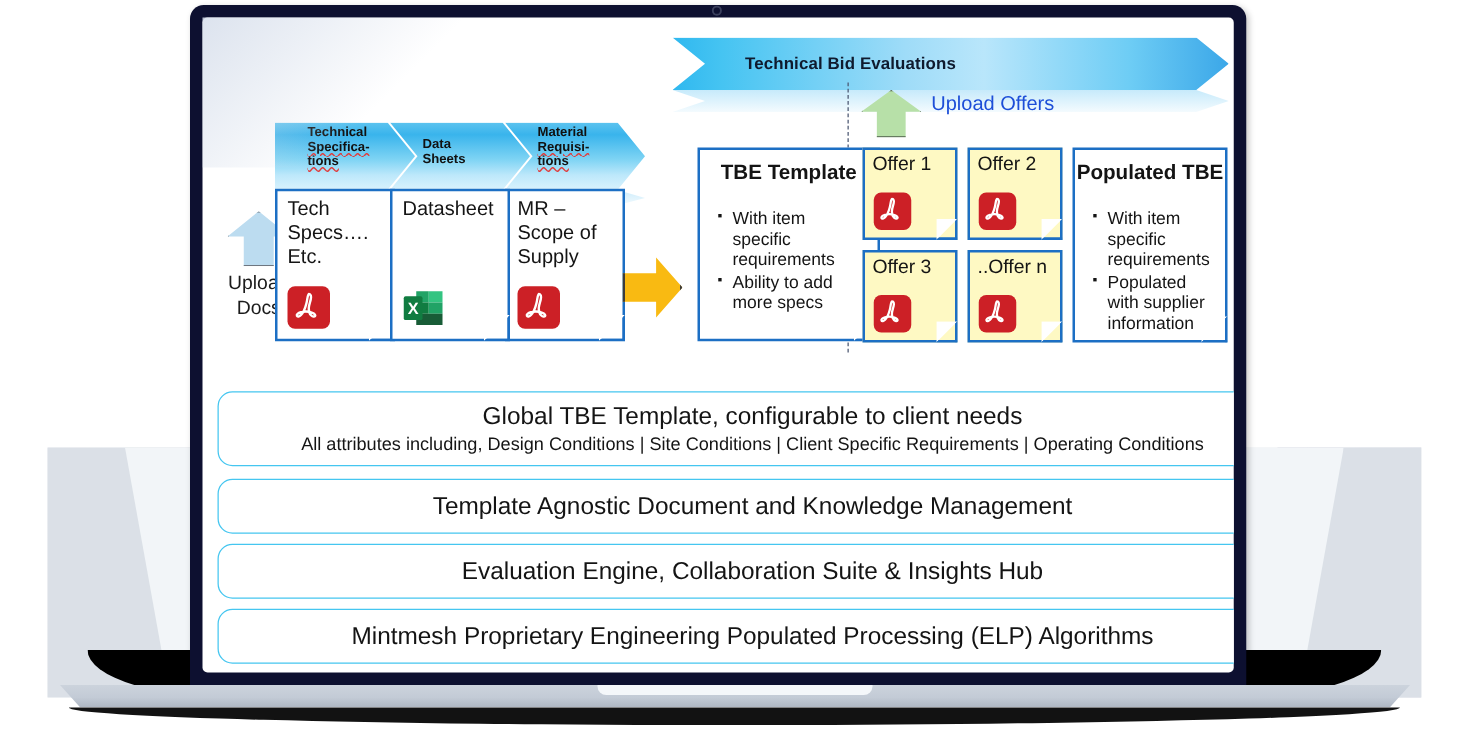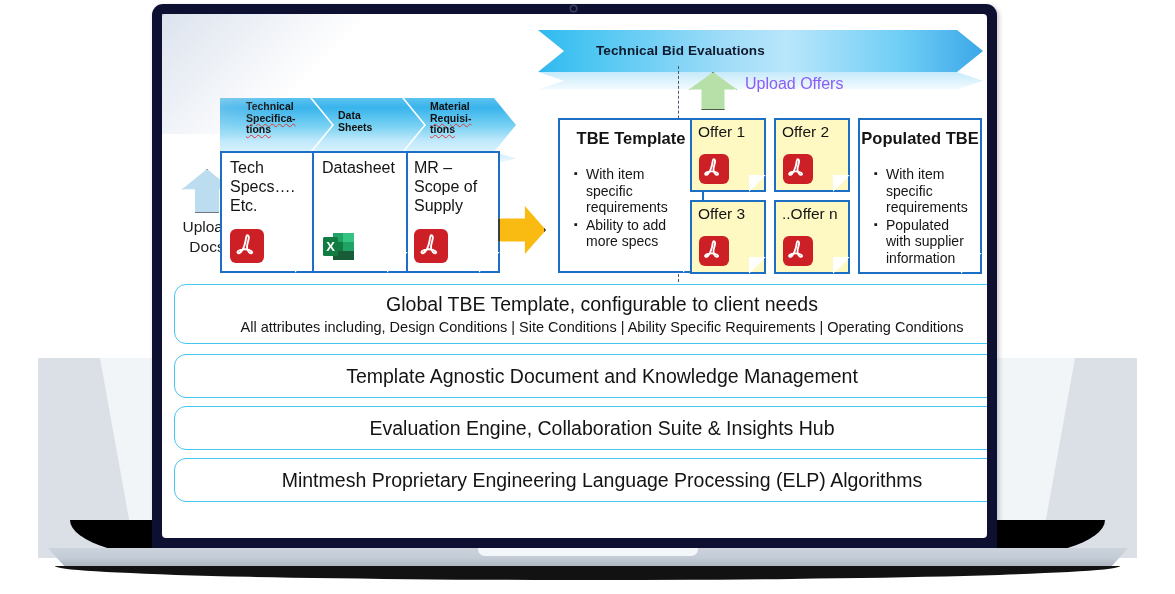--- a/index.html
+++ b/index.html
@@ -123,21 +123,21 @@
 
   
   .upload-offers{position:absolute;left:527px;top:56px;width:250px;height:38px;}
   .arrow-up-green{
     position:absolute;left:0;top:2px;width:46px;height:36px;
     background:#b7e0a8;
     border:1.6px solid #4d5b4a;
     clip-path:polygon(50% 0,100% 46%,74% 46%,74% 100%,26% 100%,26% 46%,0 46%);
   }
   .upload-offers .txt{
-    position:absolute;left:56px;top:5px;font-size:16px;color:#8b5cf6;
+    position:absolute;left:56px;top:5px;font-size:16px;color:#1d4ed8;
   }
 
   
   .upload-docs{position:absolute;left:9px;top:155px;width:72px;height:100px;text-align:center;}
   .arrow-up-blue{
     width:48px;height:42px;margin:0 auto;
     background:#bcdcf0;
     border:1.6px solid #6e7680;
     clip-path:polygon(50% 0,100% 46%,74% 46%,74% 100%,26% 100%,26% 46%,0 46%);
   }
@@ -213,21 +213,21 @@
     padding-left:12px;position:relative;margin-bottom:1px;
   }
   .blist li:before{
     content:"\25AA";position:absolute;left:0;top:-1px;font-size:11px;color:#141414;
   }
 
   
   .bar{
     position:absolute;left:12px;width:856px;
     border:1.8px solid #45c6f0;border-radius:12px;background:#fff;
-    box-sizing:border-box;text-align:center;
+    box-sizing:border-box;text-align:center;margin-top:29px;
   }
   .bar .l1{font-size:19.5px;color:#141414;}
   .bar .l2{font-size:14.5px;color:#141414;margin-top:3px;}
 
   
   .offercard{position:absolute;border:2px solid #1c6fc4;background:#fef9c3;box-sizing:border-box;}
   .offercard .title{position:absolute;left:6px;top:3px;font-size:15.5px;color:#141414;}
 </style>
 </head>
 <body>
@@ -417,33 +417,33 @@
         <ul class="blist" style="top:42px;">
           <li>With item specific requirements</li>
           <li>Populated with supplier information</li>
         </ul>
         <div class="fold-mask"></div>
         <div class="fold-line"></div>
       </div>
 
       <div class="bar" style="top:270px;height:60px;padding-top:8px;">
         <div class="l1">Global TBE Template, configurable to client needs</div>
-        <div class="l2">All attributes including, Design Conditions | Site Conditions | Ability Specific Requirements | Operating Conditions</div>
+        <div class="l2">All attributes including, Design Conditions | Site Conditions | Client Specific Requirements | Operating Conditions</div>
       </div>
 
       <div class="bar" style="top:340px;height:44px;padding-top:10px;">
         <div class="l1">Template Agnostic Document and Knowledge Management</div>
       </div>
 
       <div class="bar" style="top:392px;height:44px;padding-top:10px;">
         <div class="l1">Evaluation Engine, Collaboration Suite &amp; Insights Hub</div>
       </div>
 
       <div class="bar" style="top:444px;height:44px;padding-top:10px;">
-        <div class="l1">Mintmesh Proprietary Engineering Language Processing (ELP) Algorithms</div>
+        <div class="l1">Mintmesh Proprietary Engineering Populated Processing (ELP) Algorithms</div>
       </div>
 
     </div>
   </div>
 
   <div class="bezel-glare"></div>
 
   <div class="deck"></div>
   <div class="deck-notch"></div>
   <div class="deck-shadow"></div>

